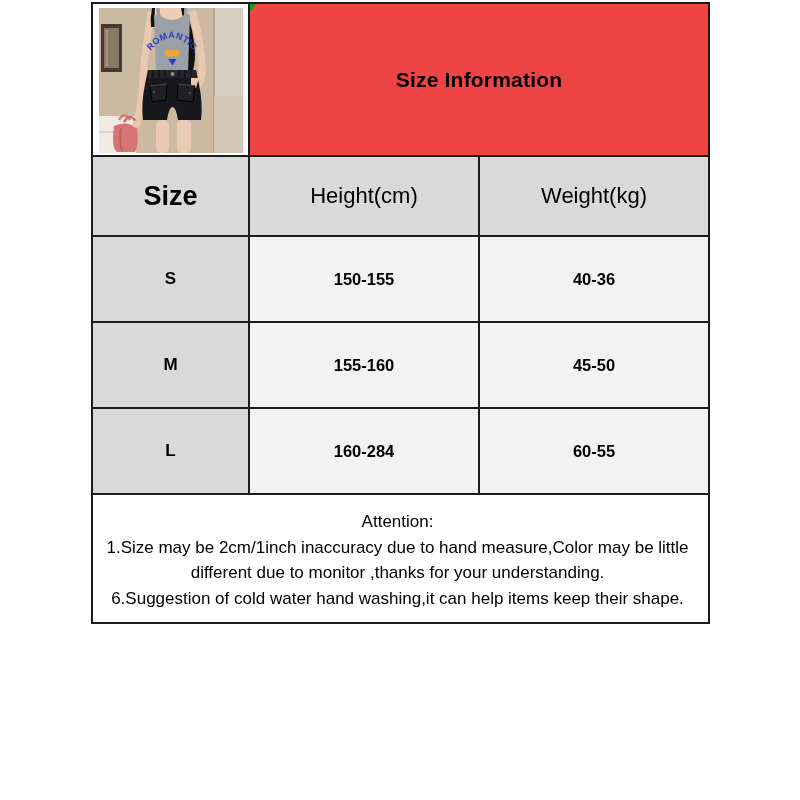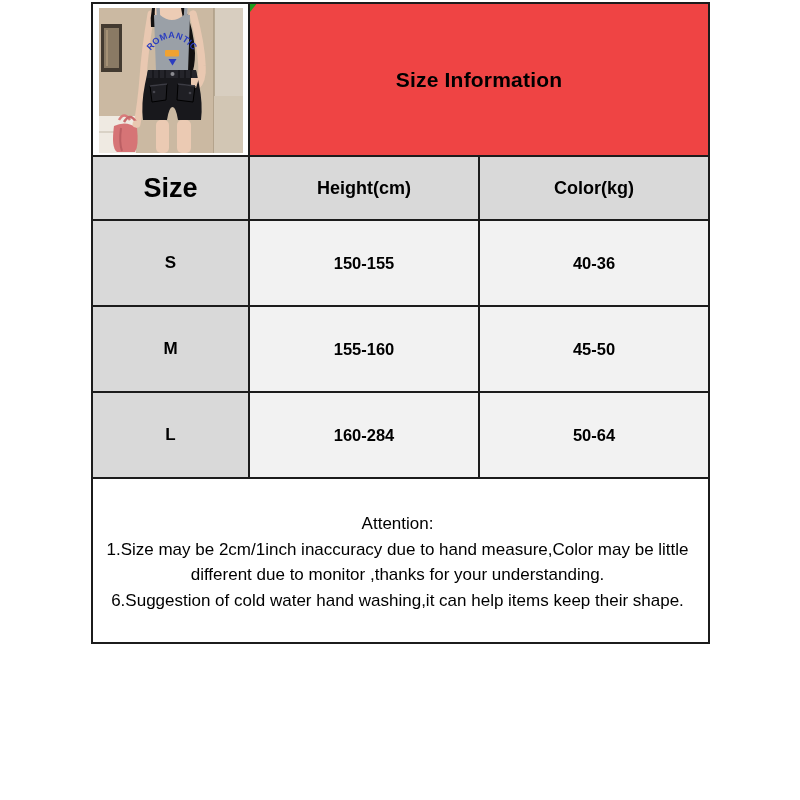--- a/index.html
+++ b/index.html
@@ -41,31 +41,31 @@
     letter-spacing: 0.2px;
   }
   .corner-marker {
     position: absolute;
     left: 0; top: -2px;
     width: 0; height: 0;
     border-top: 10px solid #1d9b1d;
     border-right: 8px solid transparent;
   }
   
-  .head-row th { background: #d9d9d9; height: 64px; }
+  .head-row th { background: #d9d9d9; height: 80px; }
   .size-head { font-size: 27px; font-weight: bold; }
-  .col-head  { font-size: 18px; font-weight: bold; }
+  .col-head  { font-size: 22px; font-weight: normal; }
   
   .data-row td { height: 86px; }
   .size-label-cell { background: #d9d9d9; font-weight: bold; font-size: 17px; }
   .value-cell { background: #f2f2f2; font-weight: bold; font-size: 16.5px; }
   
   .attention-cell {
     background: #ffffff;
-    height: 165px;
+    height: 129px;
     text-align: left;
     vertical-align: top;
     padding: 3px 10px 0 4px;
     font-size: 17px;
     line-height: 25.5px;
     font-weight: normal;
   }
 </style>
 </head>
 <body>
@@ -149,37 +149,37 @@
       </td>
       <td class="title-cell" colspan="2">
         <div class="corner-marker"></div>
         <span>Size Information</span>
       </td>
     </tr>
 
     <tr class="head-row">
       <th class="size-head">Size</th>
       <th class="col-head">Height(cm)</th>
-      <th class="col-head">Color(kg)</th>
+      <th class="col-head">Weight(kg)</th>
     </tr>
 
     <tr class="data-row">
       <td class="size-label-cell">S</td>
       <td class="value-cell">150-155</td>
       <td class="value-cell">40-36</td>
     </tr>
     <tr class="data-row">
       <td class="size-label-cell">M</td>
       <td class="value-cell">155-160</td>
       <td class="value-cell">45-50</td>
     </tr>
     <tr class="data-row">
       <td class="size-label-cell">L</td>
       <td class="value-cell">160-284</td>
-      <td class="value-cell">50-64</td>
+      <td class="value-cell">60-55</td>
     </tr>
 
     <tr>
       <td class="attention-cell" colspan="3">
         <div>Attention:</div>
         <div>1.Size may be 2cm/1inch inaccuracy due to hand measure,Color may be little different due to monitor ,thanks for your understanding.</div>
         <div>6.Suggestion of cold water hand washing,it can help items keep their shape.</div>
       </td>
     </tr>
   </tbody>

